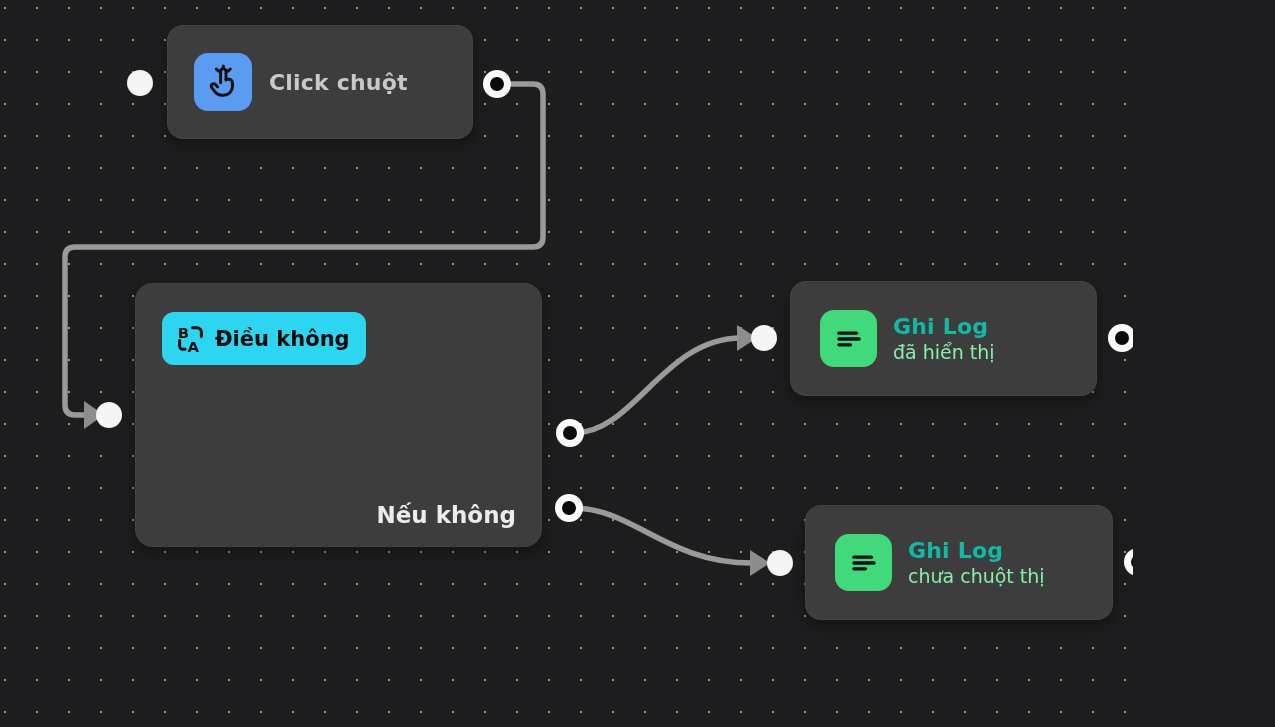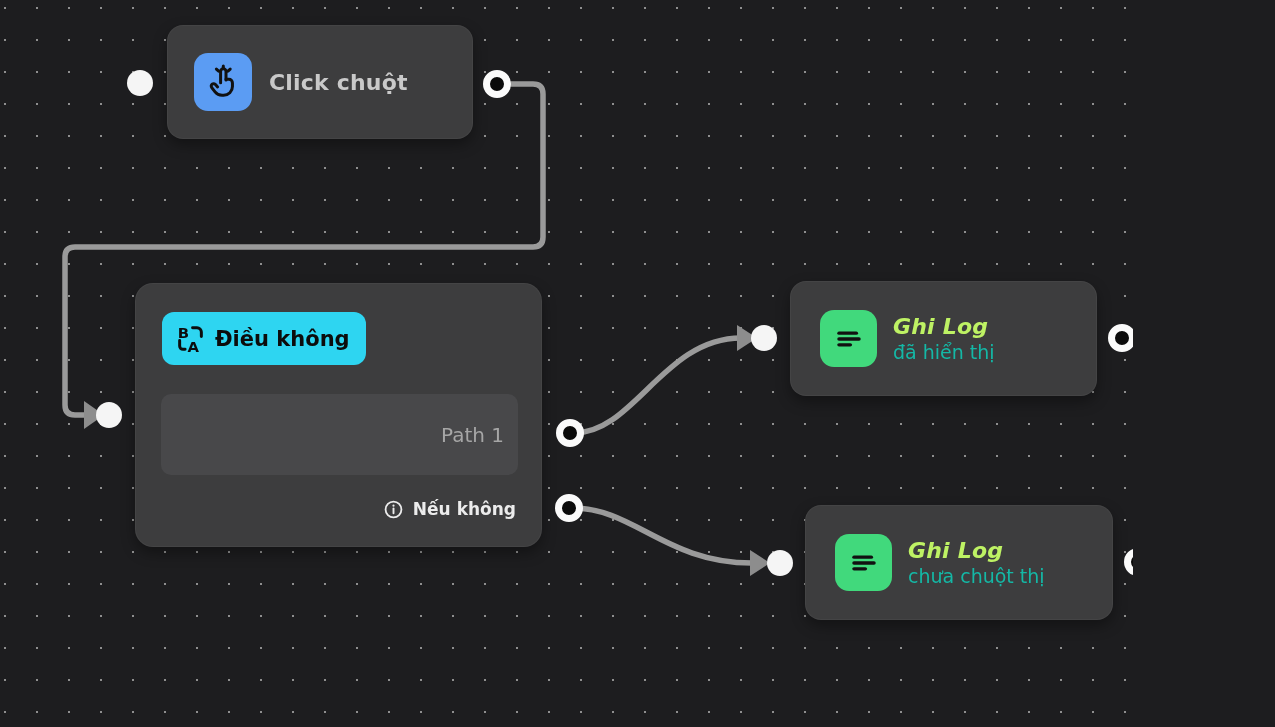--- a/index.html
+++ b/index.html
@@ -22,40 +22,40 @@
     box-shadow:0 6px 14px rgba(0,0,0,0.35);
   }
   .node-simple{display:flex;align-items:center;padding-left:26px;gap:17px;}
   .node-icon{
     flex:0 0 auto;width:58px;height:58px;border-radius:14px;
     display:flex;align-items:center;justify-content:center;
   }
   .icon-blue{background:#5b9cf3;}
   .icon-green{background:#41d97c;}
   .node-title{font-size:22px;font-weight:bold;color:#c9c9c9;letter-spacing:.2px;}
-  .log-text .node-title{color:#bef264;line-height:27px;font-style:italic;}
-  .log-text .node-subtitle{font-size:19px;color:#14b8a6;line-height:25px;}
+  .log-text .node-title{color:#14b8a6;line-height:27px;}
+  .log-text .node-subtitle{font-size:19px;color:#86efac;line-height:25px;}
 
   
   .cond-badge{
     position:absolute;left:26px;top:28px;height:53px;
     display:inline-flex;align-items:center;gap:9px;padding:0 16px 0 13px;
     background:#2ed5f1;border-radius:12px;color:#0c0c0c;
     font-size:21px;font-weight:bold;
   }
   .cond-pathbox{
     position:absolute;left:25px;top:110px;width:357px;height:81px;
     background:#48484a;border-radius:10px;
     display:flex;align-items:center;justify-content:flex-end;padding-right:14px;
     color:#a6a6a6;font-size:20px;
   }
   .cond-else{
     position:absolute;right:25px;top:209px;height:32px;
     display:inline-flex;align-items:center;gap:9px;
-    color:#ececec;font-size:17px;font-weight:bold;
+    color:#ececec;font-size:23px;font-weight:bold;flex-direction:column;
   }
 
   
   .handle{position:absolute;z-index:3;border-radius:50%;}
   .handle-in{width:26px;height:26px;background:#f5f5f5;}
   .handle-out{width:28px;height:28px;background:#0a0a0a;border:7px solid #fafafa;}
 </style>
 </head>
 <body>
 
@@ -87,23 +87,20 @@
     <div class="cond-badge">
       <svg width="31" height="31" viewBox="0 0 24 24">
         <text x="2.2" y="11.6" font-size="11.5" font-weight="bold" fill="#0c0c0c" font-family="DejaVu Sans, Liberation Sans, sans-serif">B</text>
         <text x="9.6" y="22.4" font-size="11.5" font-weight="bold" fill="#0c0c0c" font-family="DejaVu Sans, Liberation Sans, sans-serif">A</text>
         <path d="M13.6 3.6h3.4a3.4 3.4 0 0 1 3.4 3.4v3.4" fill="none" stroke="#0c0c0c" stroke-width="2.3" stroke-linecap="round"></path>
         <path d="M3.6 13.6v4.2a2.6 2.6 0 0 0 2.6 2.6h1.6" fill="none" stroke="#0c0c0c" stroke-width="2.3" stroke-linecap="round"></path>
       </svg>
       <span>Điều không</span>
     </div>
 
-    <div class="cond-pathbox">
-      <span>Path 1</span>
-    </div>
 
     <div class="cond-else">
       <svg width="21" height="21" viewBox="0 0 22 22">
         <circle cx="11" cy="11" r="8.3" fill="none" stroke="#ececec" stroke-width="1.9"></circle>
         <line x1="11" y1="10" x2="11" y2="15" stroke="#ececec" stroke-width="2" stroke-linecap="round"></line>
         <circle cx="11" cy="7" r="1.15" fill="#ececec"></circle>
       </svg>
       <span>Nếu không</span>
     </div>
   </div>

